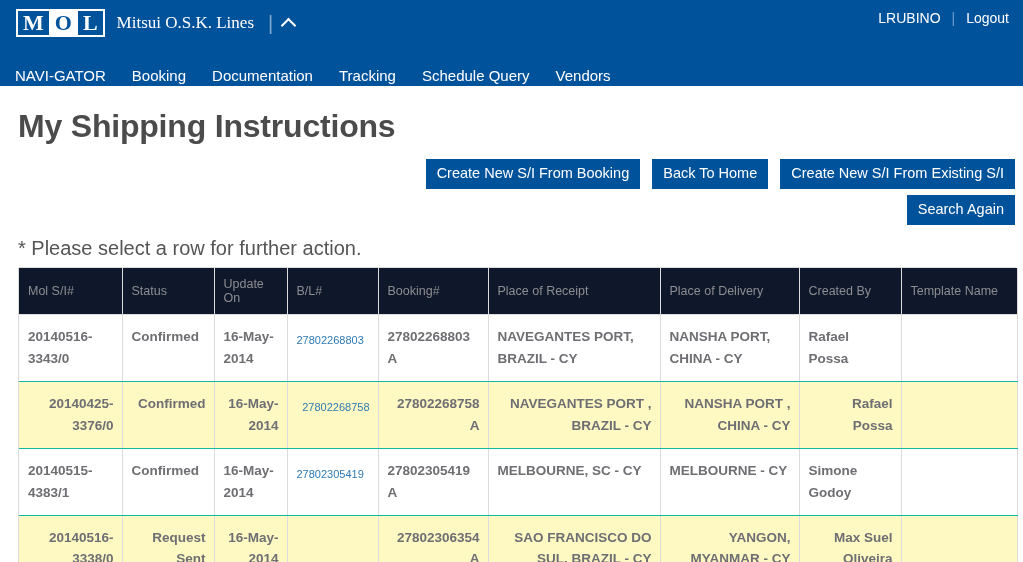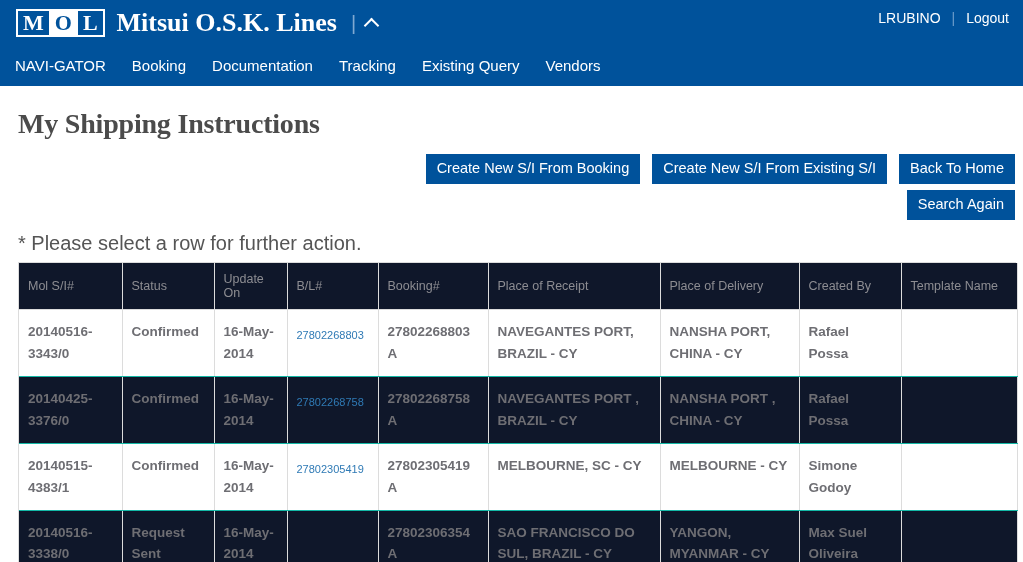--- a/index.html
+++ b/index.html
@@ -42,22 +42,22 @@
     justify-content: center;
     color: #ffffff;
   }
   .mol-logo .ltr.boxed {
     background: #ffffff;
     color: #00529b;
     padding: 0 6px;
   }
   .brand-name {
     font-family: "Liberation Serif", serif;
-    font-weight: bold;
-    font-size: 26px;
+    font-weight: normal;
+    font-size: 17px;
     letter-spacing: 0px;
     white-space: nowrap;
     color: #ffffff;
   }
   .brand-sep {
     color: #7fa9d1;
     font-size: 20px;
     margin: 0 10px 0 14px;
     font-weight: 300;
   }
@@ -80,46 +80,45 @@
   .user-area .uname { color: #ffffff; }
   .user-area .bar {
     color: #6f9fcb;
     margin: 0 11px;
     font-weight: 300;
   }
   .user-area .logout { color: #ffffff; cursor: pointer; text-align: center; }
 
   .navrow {
     display: flex;
-    align-items: center;
+    align-items: flex-end;
     padding-left: 15px;
     height: 38px;
   }
   .navrow a {
     color: #ffffff;
     font-size: 15px;
     text-decoration: none;
     margin-right: 26px;
     white-space: nowrap;
     cursor: pointer;
   }
 
   
   .page {
     padding: 0 0 0 0;
     position: relative;
     background: #fff;
   }
   .page-title {
-    font-size: 28px;
+    font-size: 32px;
     font-weight: bold;
     color: #4b4b4b;
     margin: 22px 0 0 18px;
     letter-spacing: -0.2px;
-    font-family: Liberation Serif, serif;
   }
 
   .btn-area {
     margin-top: 14px;
     padding-right: 8px;
     display: flex;
     flex-direction: column;
     align-items: flex-end;
     gap: 6px;
   }
@@ -169,21 +168,21 @@
     font-size: 13.5px;
     font-weight: bold;
     color: #6e6e73;
     padding: 11px 8px 11px 9px;
     border-right: 1px solid #dcdcdc;
     border-bottom: 1px solid #14b8a6;
     vertical-align: top;
     line-height: 1.62;
     word-wrap: break-word;
   }
-  table.grid tr.alt td { background: #0f172a; }
+  table.grid tr.alt td { background: #fef9c3; text-align: right; }
   td.bl a {
     color: #2f7ab5;
     font-size: 11px;
     font-weight: normal;
     text-decoration: none;
     cursor: pointer;
     display: inline-block;
     padding-top: 6px;
   }
 
@@ -217,34 +216,34 @@
     <span class="uname">LRUBINO</span>
     <span class="bar">|</span>
     <span class="logout">Logout</span>
   </div>
 
   <div class="navrow">
     <a>NAVI-GATOR</a>
     <a>Booking</a>
     <a>Documentation</a>
     <a>Tracking</a>
-    <a>Existing Query</a>
+    <a>Schedule Query</a>
     <a>Vendors</a>
   </div>
 </div>
 
 <div class="page">
 
   <div class="page-title">My Shipping Instructions</div>
 
   <div class="btn-area">
     <div class="btn-row">
       <button class="btn">Create New S/I From Booking</button>
+      <button class="btn">Back To Home</button>
       <button class="btn">Create New S/I From Existing S/I</button>
-      <button class="btn">Back To Home</button>
     </div>
     <div class="btn-row">
       <button class="btn">Search Again</button>
     </div>
   </div>
 
   <div class="note">* Please select a row for further action.</div>
 
   <div class="table-wrap">
     <table class="grid">

